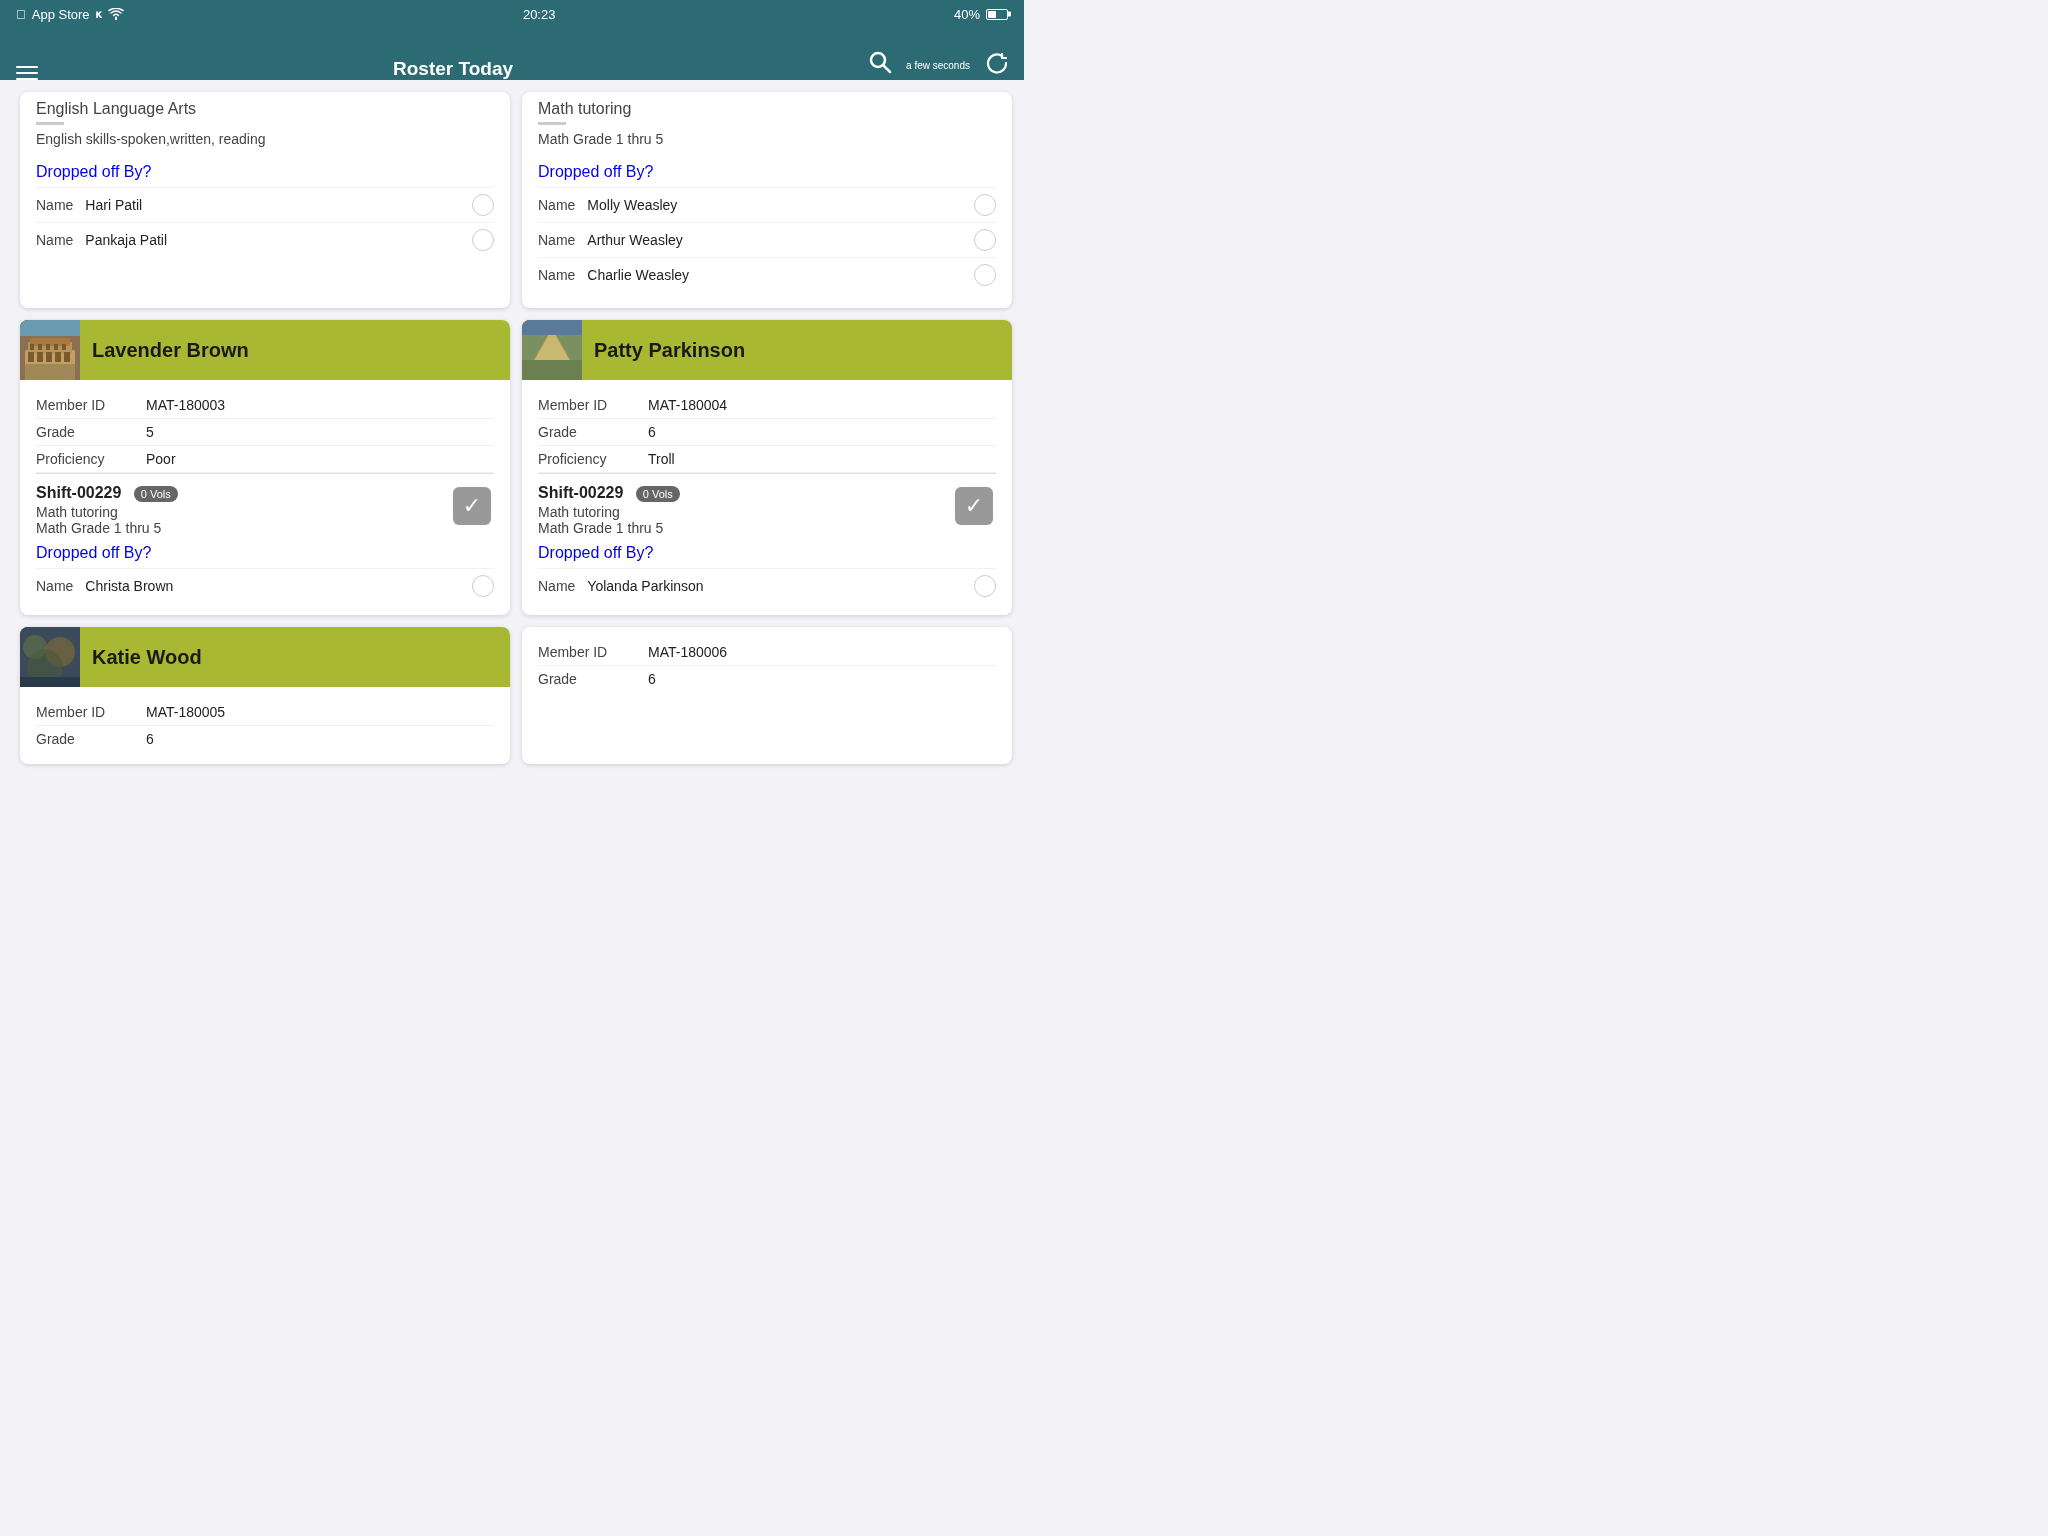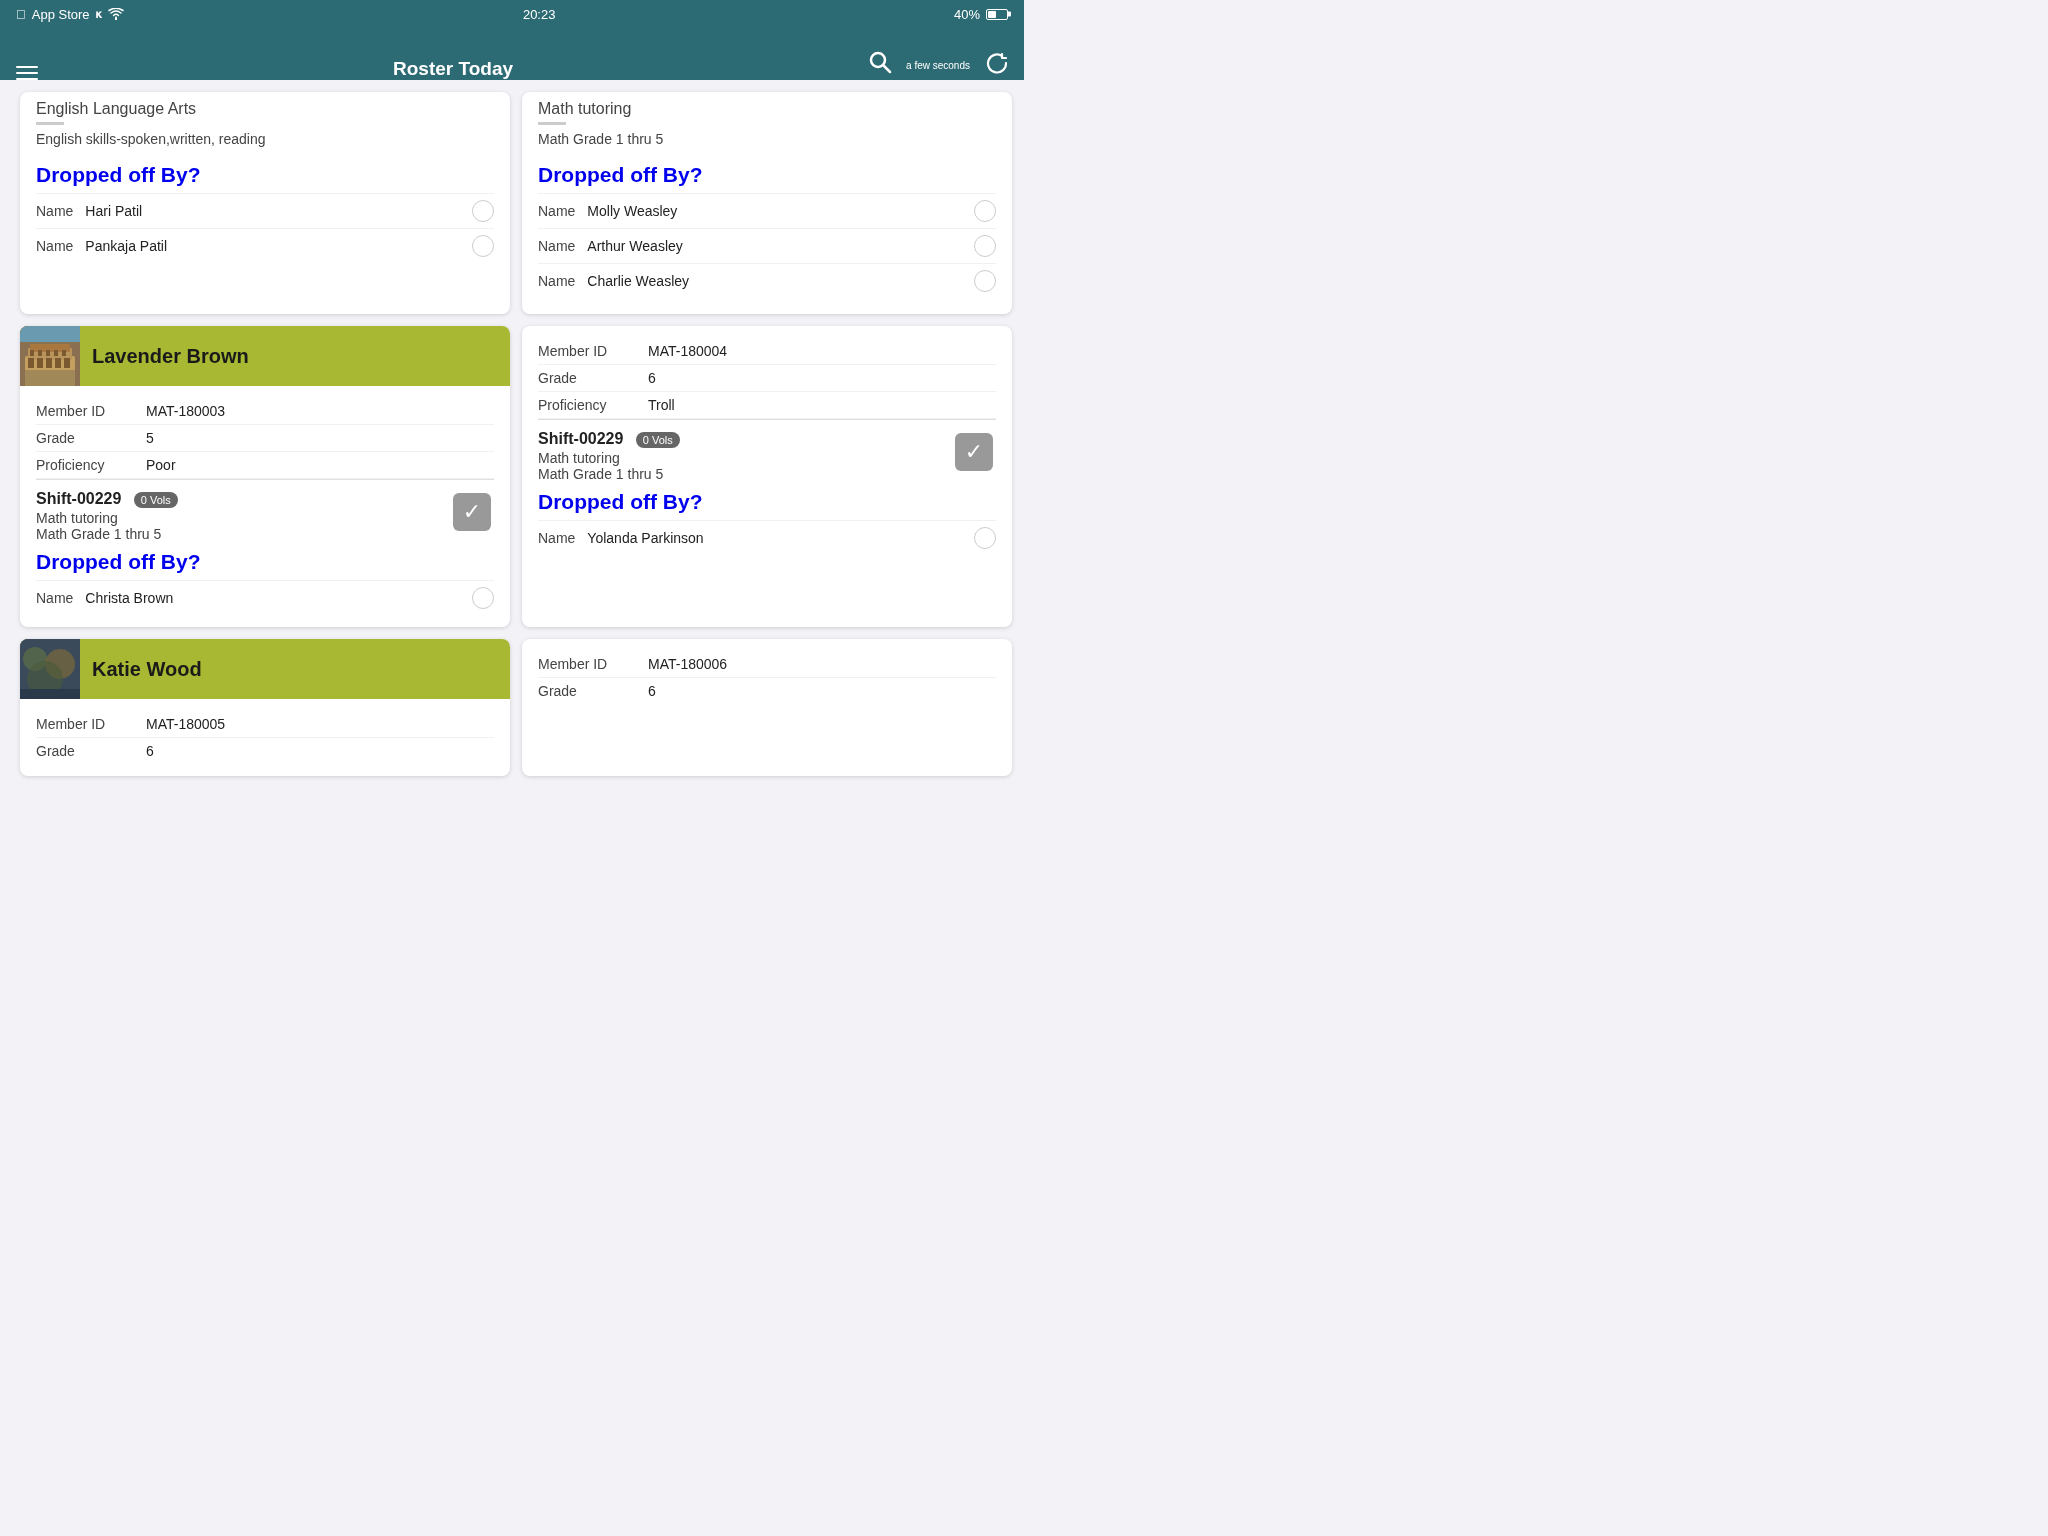--- a/index.html
+++ b/index.html
@@ -194,22 +194,22 @@
     .checkbox-unchecked {
       width: 22px;
       height: 22px;
       border-radius: 50%;
       border: 1.5px solid #ccc;
       background: white;
     }
 
     .dropped-by-label {
       color: #0000ee;
-      font-size: 21px;
-      font-weight: 700;
+      font-size: 16px;
+      font-weight: 400;
       margin: 8px 0 6px;
     }
     .name-row {
       display: flex;
       align-items: center;
       justify-content: center;
       padding: 6px 0;
       border-top: 1px solid #f0f0f0;
     }
     .name-label {
@@ -426,20 +426,32 @@
         <div class="name-row">
           <span class="name-label">Name</span>
           <span class="name-value">Christa Brown</span>
           <div class="checkbox-unchecked"></div>
         </div>
       </div>
     </div>
   </div>
 
   <div class="card">
+    <div class="card-header">
+      <div class="card-header-img-placeholder img-pyramid">
+        <svg width="60" height="60" viewBox="0 0 60 60">
+          <rect width="60" height="60" fill="#7a9060"></rect>
+          <polygon points="30,8 55,52 5,52" fill="#c8b870"></polygon>
+          <polygon points="30,8 55,52 5,52" fill="none" stroke="#a09050" stroke-width="1"></polygon>
+          <rect x="0" y="40" width="60" height="20" fill="#6a8050"></rect>
+          <rect x="0" y="0" width="60" height="15" fill="#5a7a9a"></rect>
+        </svg>
+      </div>
+      <div class="card-header-name">Patty Parkinson</div>
+    </div>
     <div class="card-body">
       <div class="info-row">
         <span class="info-label">Member ID</span>
         <span class="info-value">MAT-180004</span>
       </div>
       <div class="info-row">
         <span class="info-label">Grade</span>
         <span class="info-value">6</span>
       </div>
       <div class="info-row">

